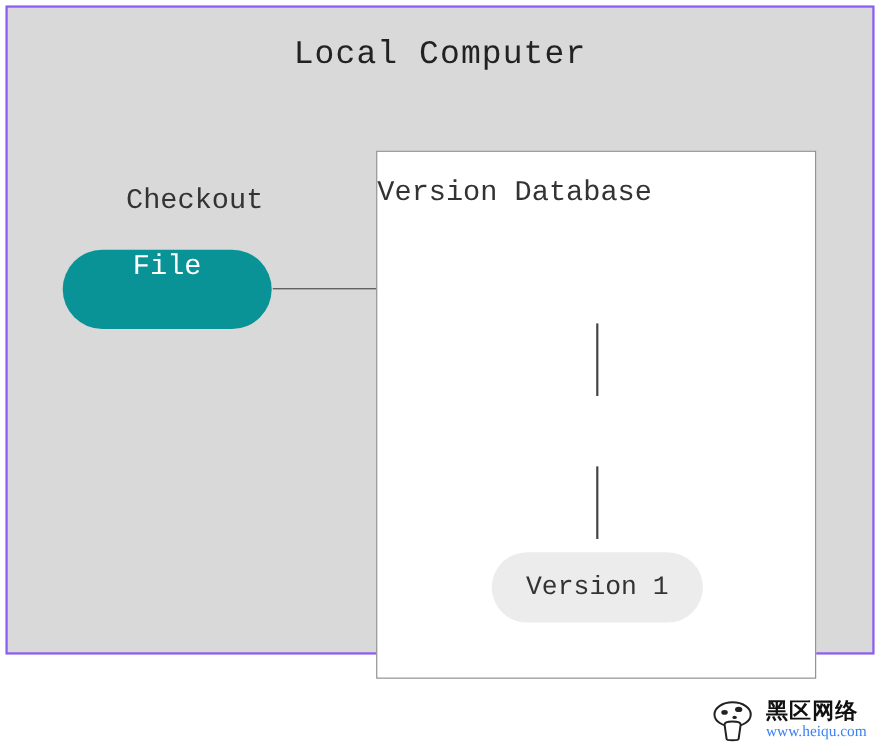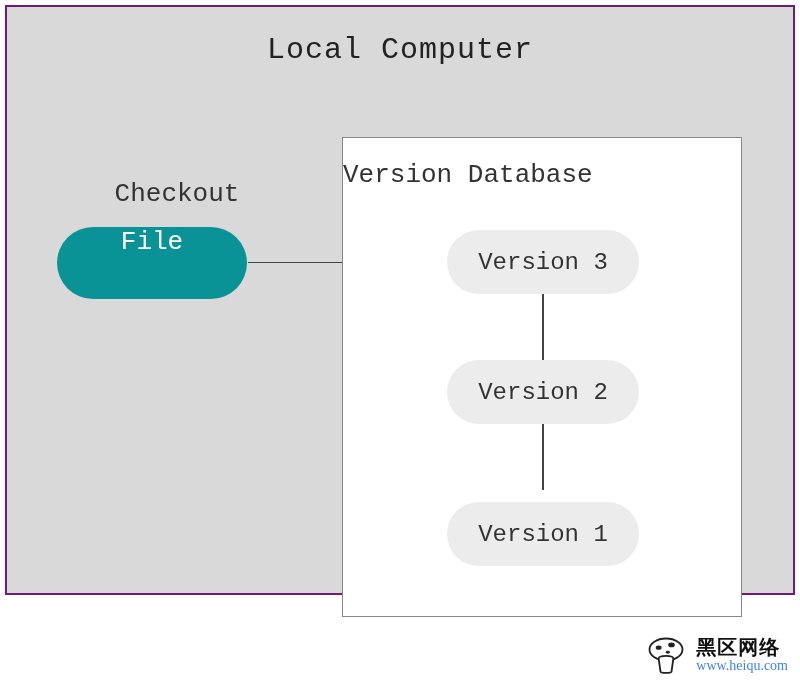--- a/index.html
+++ b/index.html
@@ -14,41 +14,40 @@
       position: relative;
       background: #ffffff;
     }
     .outer-frame {
       position: absolute;
       left: 5px;
       top: 5px;
       width: 790px;
       height: 590px;
       background: #d9d9d9;
-      border: 2px solid #701a75;
+      border: 2px solid #8b5cf6;
     }
     .title {
       position: absolute;
       top: 26px;
       left: 0;
       width: 100%;
       text-align: center;
       font-size: 30px;
       color: #222;
       letter-spacing: 1px;
     }
     .checkout-label {
       position: absolute;
       left: 60px;
       top: 160px;
       width: 220px;
       text-align: center;
       font-size: 26px;
       color: #333;
-      margin-top: 12px;
     }
     .file-pill {
       position: absolute;
       left: 50px;
       top: 220px;
       width: 190px;
       height: 72px;
       background: #0a9396;
       border-radius: 40px;
       display: flex;
@@ -150,27 +149,21 @@
 
   <div class="file-pill">
     <span>File</span>
   </div>
 
   <div class="hline"></div>
 
   <div class="db-box">
     <div class="db-label">Version Database</div>
 
-    <div class="version-pill v3">
-      <span>Version 3</span>
-    </div>
     <div class="vline line-32"></div>
-    <div class="version-pill v2">
-      <span>Version 2</span>
-    </div>
     <div class="vline line-21"></div>
     <div class="version-pill v1">
       <span>Version 1</span>
     </div>
   </div>
 </div>
 
 <div class="watermark">
   <svg class="mushroom-svg" viewBox="0 0 48 48">
     <ellipse cx="24" cy="18" rx="18" ry="12" fill="#ffffff" stroke="#222" stroke-width="2"></ellipse>

